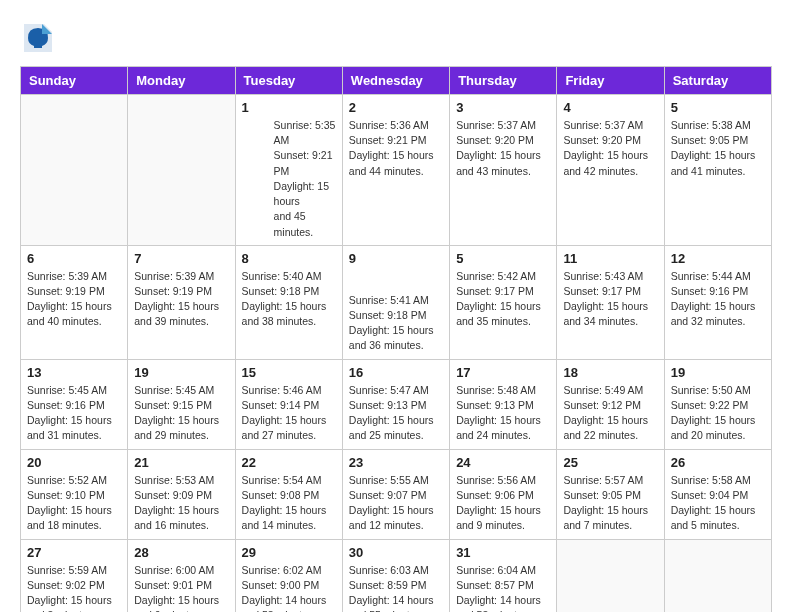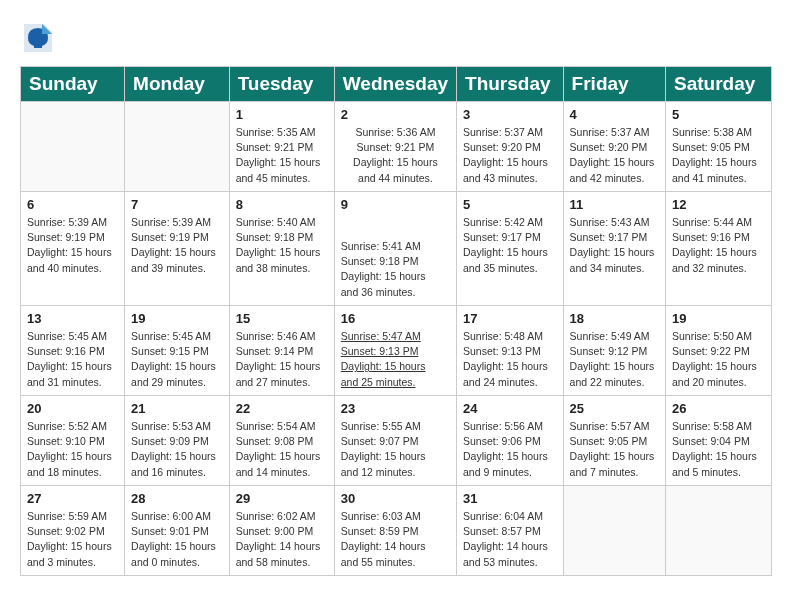--- a/index.html
+++ b/index.html
@@ -22,23 +22,23 @@
       gap: 4px;
     }
     .logo-text-general { color: #333; font-size: 18px; font-weight: bold; }
     .logo-text-blue { color: #1a5fa8; font-size: 18px; font-weight: bold; }
     .title-block { text-align: right; }
     .title-block h1 { font-size: 36px; color: #333; font-weight: bold; }
     .title-block h2 { font-size: 16px; color: #333; font-weight: normal; }
 
     .calendar { width: 100%; border-collapse: collapse; }
     .calendar thead tr th {
-      background: #0f766e;
+      background: #6d28d9;
       color: #fff;
-      font-size: 19px;
+      font-size: 13px;
       padding: 6px 8px;
       text-align: left;
       border: 1px solid #ccc;
     }
     .calendar tbody tr td {
       vertical-align: top;
       border: 1px solid #ccc;
       padding: 5px 6px;
       font-size: 11px;
       color: #333;
@@ -88,28 +88,28 @@
         <th>Friday</th>
         <th>Saturday</th>
       </tr>
   </thead>
   <tbody>
   <tr class="week-row">
         <td class="empty"></td>
         <td class="empty"></td>
         <td>
           <div class="day-num">1</div>
-          <div class="day-info" style="white-space: pre-line;">Sunrise: 5:35 AM
+          <div class="day-info" style="white-space: pre-line; margin-left: 32px;">Sunrise: 5:35 AM
 Sunset: 9:21 PM
 Daylight: 15 hours
 and 45 minutes.</div>
         </td>
         <td>
           <div class="day-num">2</div>
-          <div class="day-info" style="white-space: pre-line; text-align: center;">Sunrise: 5:36 AM
+          <div class="day-info" style="white-space: pre-line;">Sunrise: 5:36 AM
 Sunset: 9:21 PM
 Daylight: 15 hours
 and 44 minutes.</div>
         </td>
         <td>
           <div class="day-num">3</div>
           <div class="day-info" style="white-space: pre-line;">Sunrise: 5:37 AM
 Sunset: 9:20 PM
 Daylight: 15 hours
 and 43 minutes.</div>
@@ -197,21 +197,21 @@
         </td>
         <td>
           <div class="day-num">15</div>
           <div class="day-info" style="white-space: pre-line;">Sunrise: 5:46 AM
 Sunset: 9:14 PM
 Daylight: 15 hours
 and 27 minutes.</div>
         </td>
         <td>
           <div class="day-num">16</div>
-          <div class="day-info" style="white-space: pre-line; text-decoration: underline;">Sunrise: 5:47 AM
+          <div class="day-info" style="white-space: pre-line;">Sunrise: 5:47 AM
 Sunset: 9:13 PM
 Daylight: 15 hours
 and 25 minutes.</div>
         </td>
         <td>
           <div class="day-num">17</div>
           <div class="day-info" style="white-space: pre-line;">Sunrise: 5:48 AM
 Sunset: 9:13 PM
 Daylight: 15 hours
 and 24 minutes.</div>

